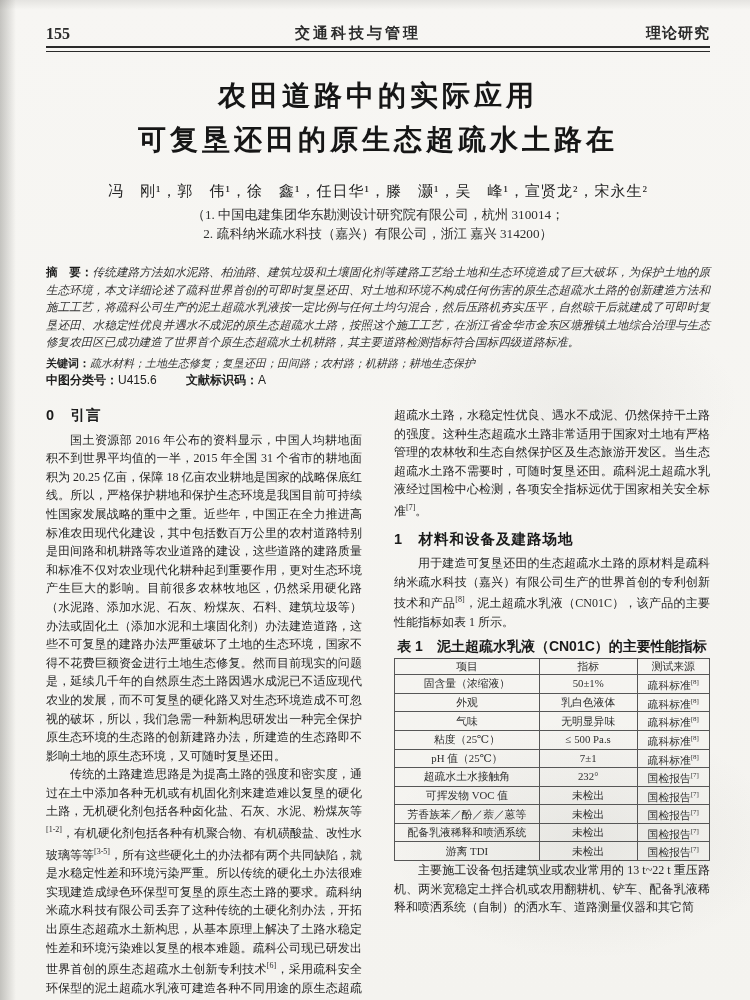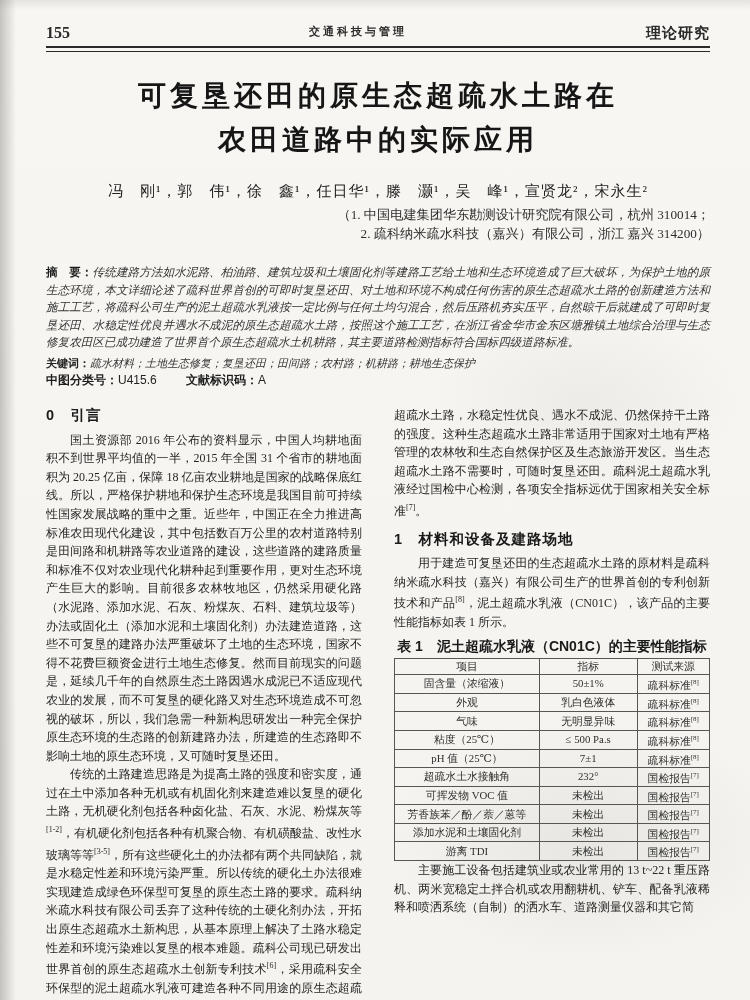--- a/index.html
+++ b/index.html
@@ -13,28 +13,28 @@
       radial-gradient(ellipse 220px 130px at 78% 40%, rgba(110,112,105,0.07), transparent 70%),
       radial-gradient(ellipse 280px 170px at 78% 84%, rgba(110,112,105,0.10), transparent 70%),
       radial-gradient(ellipse 180px 90px at 30% 70%, rgba(110,112,105,0.05), transparent 70%),
       linear-gradient(to right, rgba(66,66,60,0.28), rgba(66,66,60,0.0) 16px),
       linear-gradient(to bottom, rgba(66,66,60,0.10), rgba(66,66,60,0.0) 10px),
       linear-gradient(#f7f6f3,#f4f3ef);
     font-family:"Liberation Serif","DejaVu Serif",serif;
     color:#2b2b2b;
     overflow:hidden;
   }
-  .hdr{display:flex;align-items:flex-start;justify-content:space-between;}
+  .hdr{display:flex;align-items:center;justify-content:space-between;}
   .hdr .pageno{font-size:16px;font-weight:bold;font-family:"Liberation Serif","DejaVu Serif",serif;}
-  .hdr .journal{font-size:11px;font-weight:bold;font-family:Liberation Mono, monospace;letter-spacing:3px;}
+  .hdr .journal{font-size:15px;font-weight:bold;font-family:Liberation Mono, monospace;letter-spacing:3px;}
   .hdr .section{font-size:15px;font-weight:bold;font-family:"Liberation Sans","DejaVu Sans",sans-serif;letter-spacing:1px;}
   .hdr-rule{margin-top:3px;border-top:2px solid #2a2a2a;border-bottom:1px solid #2a2a2a;height:3px;}
   .title{margin-top:22px;text-align:center;font-size:28px;font-weight:bold;letter-spacing:4px;line-height:44px;color:#161616;}
   .authors{margin-top:20px;text-align:center;font-size:15px;letter-spacing:1px;color:#222;}
-  .affils{margin-top:4px;text-align:right;font-size:13.2px;line-height:19px;color:#2e2e2e;}
+  .affils{margin-top:4px;text-align:center;font-size:13.2px;line-height:19px;color:#2e2e2e;}
   .abstract{margin-top:20px;font-size:11.6px;line-height:17.5px;text-align:justify;color:#333;}
   .abstract .lab,.kw .lab,.clc .lab{font-family:"Liberation Sans","DejaVu Sans",sans-serif;font-weight:bold;font-style:normal;color:#1d1d1d;}
   .abstract .txt{font-style:italic;}
   .kw{margin-top:3px;font-size:11px;line-height:17.5px;}
   .kw .txt{font-style:italic;color:#333;}
   .clc{font-size:12px;font-family:"Liberation Sans","DejaVu Sans",sans-serif;}
   .clc .val{font-weight:normal;color:#222;}
   .clc .sp{display:inline-block;width:26px;}
   .columns{margin-top:17px;display:flex;gap:32px;height:594px;overflow:hidden;}
   .col{flex:1;font-size:12px;line-height:18.6px;text-align:justify;color:#262626;}
@@ -55,22 +55,22 @@
 <div class="page">
 
   <div class="hdr">
     <span class="pageno">155</span>
     <span class="journal">交通科技与管理</span>
     <span class="section">理论研究</span>
   </div>
   <div class="hdr-rule"></div>
 
   <div class="title">
+    <div>农田道路中的实际应用</div>
     <div>可复垦还田的原生态超疏水土路在</div>
-    <div>农田道路中的实际应用</div>
   </div>
 
   <div class="authors">冯　刚¹，郭　伟¹，徐　鑫¹，任日华¹，滕　灏¹，吴　峰¹，宣贤龙²，宋永生²</div>
 
   <div class="affils">
     <div>（1. 中国电建集团华东勘测设计研究院有限公司，杭州 310014；</div>
     <div>2. 疏科纳米疏水科技（嘉兴）有限公司，浙江 嘉兴 314200）</div>
   </div>
 
   <div class="abstract">
@@ -142,21 +142,21 @@
               <td>可挥发物 VOC 值</td>
               <td>未检出</td>
               <td>国检报告<sup>[7]</sup></td>
             </tr>
             <tr>
               <td>芳香族苯／酚／萘／蒽等</td>
               <td>未检出</td>
               <td>国检报告<sup>[7]</sup></td>
             </tr>
             <tr>
-              <td>添加水泥和土壤固化剂</td>
+              <td>配备乳液稀释和喷洒系统</td>
               <td>未检出</td>
               <td>国检报告<sup>[7]</sup></td>
             </tr>
             <tr>
               <td>游离 TDI</td>
               <td>未检出</td>
               <td>国检报告<sup>[7]</sup></td>
             </tr>
           </tbody>
       </table>

